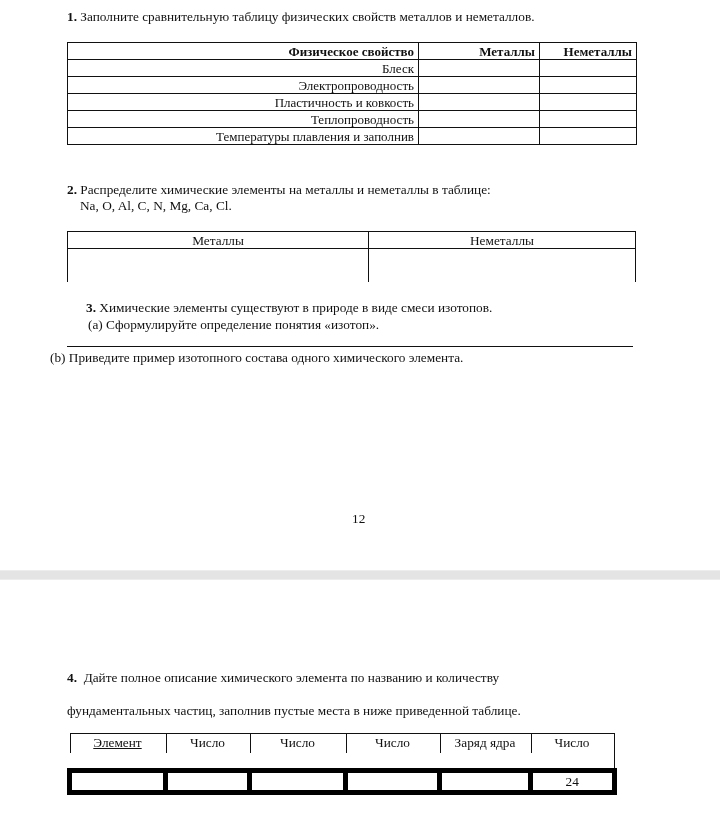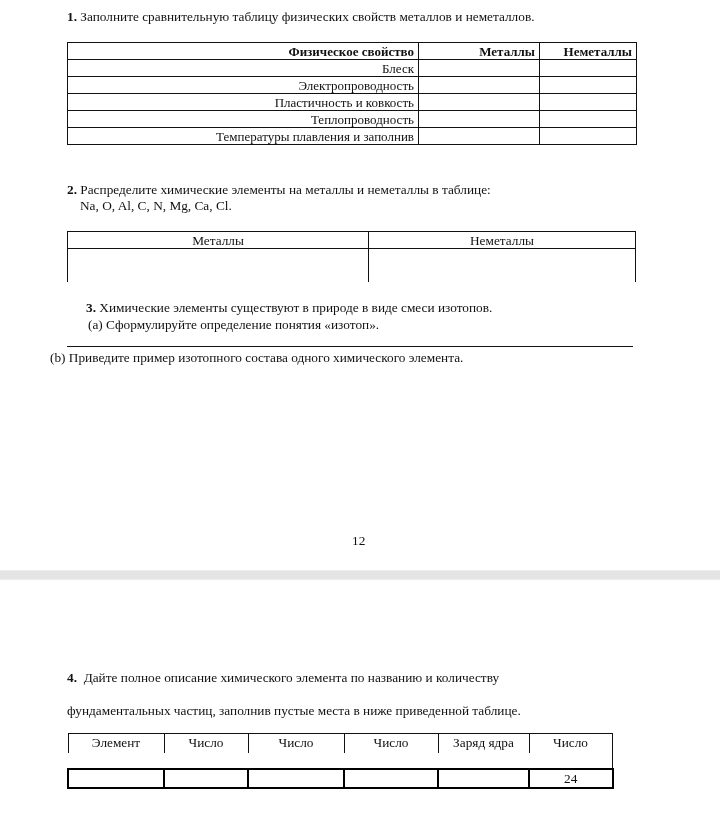--- a/index.html
+++ b/index.html
@@ -46,22 +46,22 @@
   #t4 td, #t4 th {
     padding: 0; text-align: center; font-weight: normal; font-size: 13.3px;
   }
   #t4 th {
     height: 34px; vertical-align: top; line-height: 18px;
     border-top: 1px solid #111; border-bottom: 1px solid #111;
     background-image: linear-gradient(#111,#111);
     background-repeat: no-repeat; background-size: 1px 19px; background-position: left top;
   }
   #t4 th.last { border-right: 1px solid #111; }
-  #t4 td { border: 2px solid #000000; height: 17px; line-height: 17px; }
-  #t4 .w1 { width: 96px; } #t4 .w2 { width: 84px; } #t4 .w3 { width: 96px; }
+  #t4 td { border: 5px solid #000000; height: 17px; line-height: 17px; }
+  #t4 .w1 { width: 96px; text-decoration: underline; } #t4 .w2 { width: 84px; } #t4 .w3 { width: 96px; }
   #t4 .w4 { width: 94px; } #t4 .w5 { width: 91px; } #t4 .w6 { width: 83px; }
 </style>
 </head>
 <body>
 
 <div class="abs txt" style="left:67px; top:9px;">
   <b class="num">1.</b>
   <span>Заполните сравнительную таблицу физических свойств металлов и неметаллов.</span>
 </div>
 
@@ -120,21 +120,21 @@
   </table>
 
 <div class="abs txt" style="left:67px; top:300px;margin-left:19px;">
   <b class="num">3.</b>
   <span>Химические элементы существуют в природе в виде смеси изотопов.</span>
 </div>
 <div class="abs txt" style="left:67px; top:317px;margin-left:21px;">(a) Сформулируйте определение понятия «изотоп».</div>
 <div class="rule"></div>
 <div class="abs txt" style="left:50px; top:350px;">(b) Приведите пример изотопного состава одного химического элемента.</div>
 
-<div class="abs txt" style="left:352px; top:533px;">12</div>
+<div class="abs txt" style="left:352px; top:511px;">12</div>
 
 <div class="separator"></div>
 
 <div class="abs txt" style="left:67px; top:670px;">
   <b class="num">4.</b>&nbsp;
   <span>Дайте полное описание химического элемента по названию и количеству</span>
 </div>
 <div class="abs txt" style="left:67px; top:703px;">фундаментальных частиц, заполнив пустые места в ниже приведенной таблице.</div>
 
 <table id="t4">

